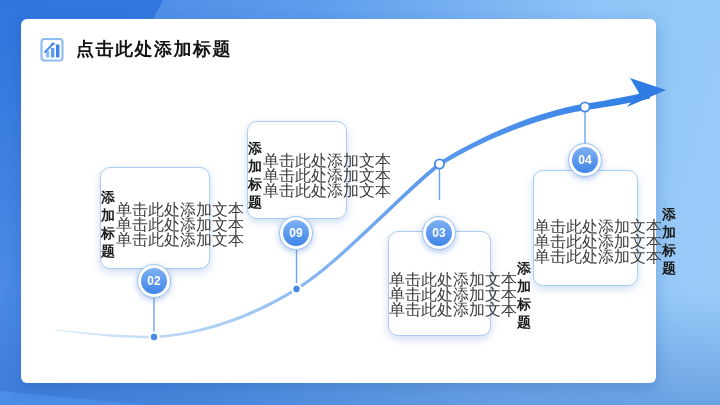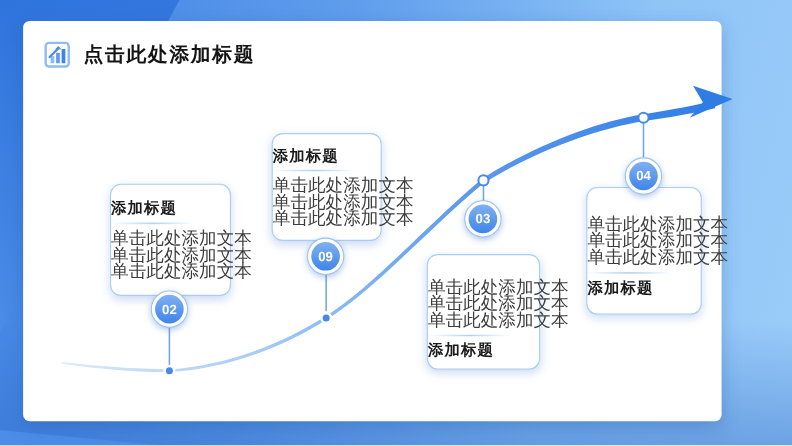--- a/index.html
+++ b/index.html
@@ -21,21 +21,21 @@
     background:#ffffff;border-radius:6px;box-shadow:0 5px 16px rgba(25,75,155,.28);}
 
   .title-row{position:absolute;left:40px;top:35px;display:flex;align-items:center;gap:12px;z-index:5;}
   .title-icon{width:24px;height:27px;display:block;}
   .main-title{margin:0;font-size:18px;font-weight:bold;color:#141414;letter-spacing:1.5px;}
 
   .curve-svg{position:absolute;left:0;top:0;width:720px;height:405px;z-index:2;pointer-events:none;}
 
   .card{position:absolute;z-index:3;background:#fff;border:1px solid #a9cdf4;border-radius:10px;
     box-shadow:0 3px 9px rgba(120,160,220,.38);
-    display:flex;flex-direction:column;box-sizing:border-box;}
+    display:flex;flex-direction:row;align-items:center;box-sizing:border-box;}
   .card-title{font-size:14px;font-weight:bold;color:#1b1b1b;letter-spacing:1px;line-height:18px;}
   .divider{width:76px;height:2px;border-radius:1px;
     background:radial-gradient(ellipse 60% 100% at 50% 50%,#aed0f6 0%,rgba(174,208,246,0) 85%);}
   .card-lines{font-size:16px;color:#3c3c3c;line-height:15px;text-align:center;white-space:nowrap;}
 
   .card-1{left:100px;top:167px;width:110px;height:102px;padding-top:12px;}
   .card-2{left:247px;top:121px;width:100px;height:98px;padding-top:10px;}
   .card-3{left:388px;top:231px;width:103px;height:105px;padding-top:22px;}
   .card-4{left:533px;top:170px;width:105px;height:116px;padding-top:26px;}
   .card-1 .divider,.card-2 .divider{margin:4px 0 6px;}
@@ -43,21 +43,21 @@
 
   .badge{position:absolute;z-index:4;width:34px;height:34px;border-radius:50%;
     background:#fff;border:1px solid #9cc3f2;box-shadow:0 2px 6px rgba(80,130,215,.45);
     display:flex;align-items:center;justify-content:center;box-sizing:border-box;}
   .badge-inner{width:26px;height:26px;border-radius:50%;
     background:linear-gradient(180deg,#7fb0f2,#3f85e9);
     display:flex;align-items:center;justify-content:center;
     color:#fff;font-weight:bold;font-size:12px;}
   .badge-1{left:137px;top:264px;}
   .badge-2{left:279px;top:216px;}
-  .badge-3{left:422px;top:182px;}
+  .badge-3{left:422px;top:216px;}
   .badge-4{left:568px;top:143px;}
 </style>
 </head>
 <body>
 
 <div class="slide">
   <div class="bg-shade-bottom"></div>
   <div class="bg-facet-topleft"></div>
   <div class="bg-facet-bottomleft"></div>
 

